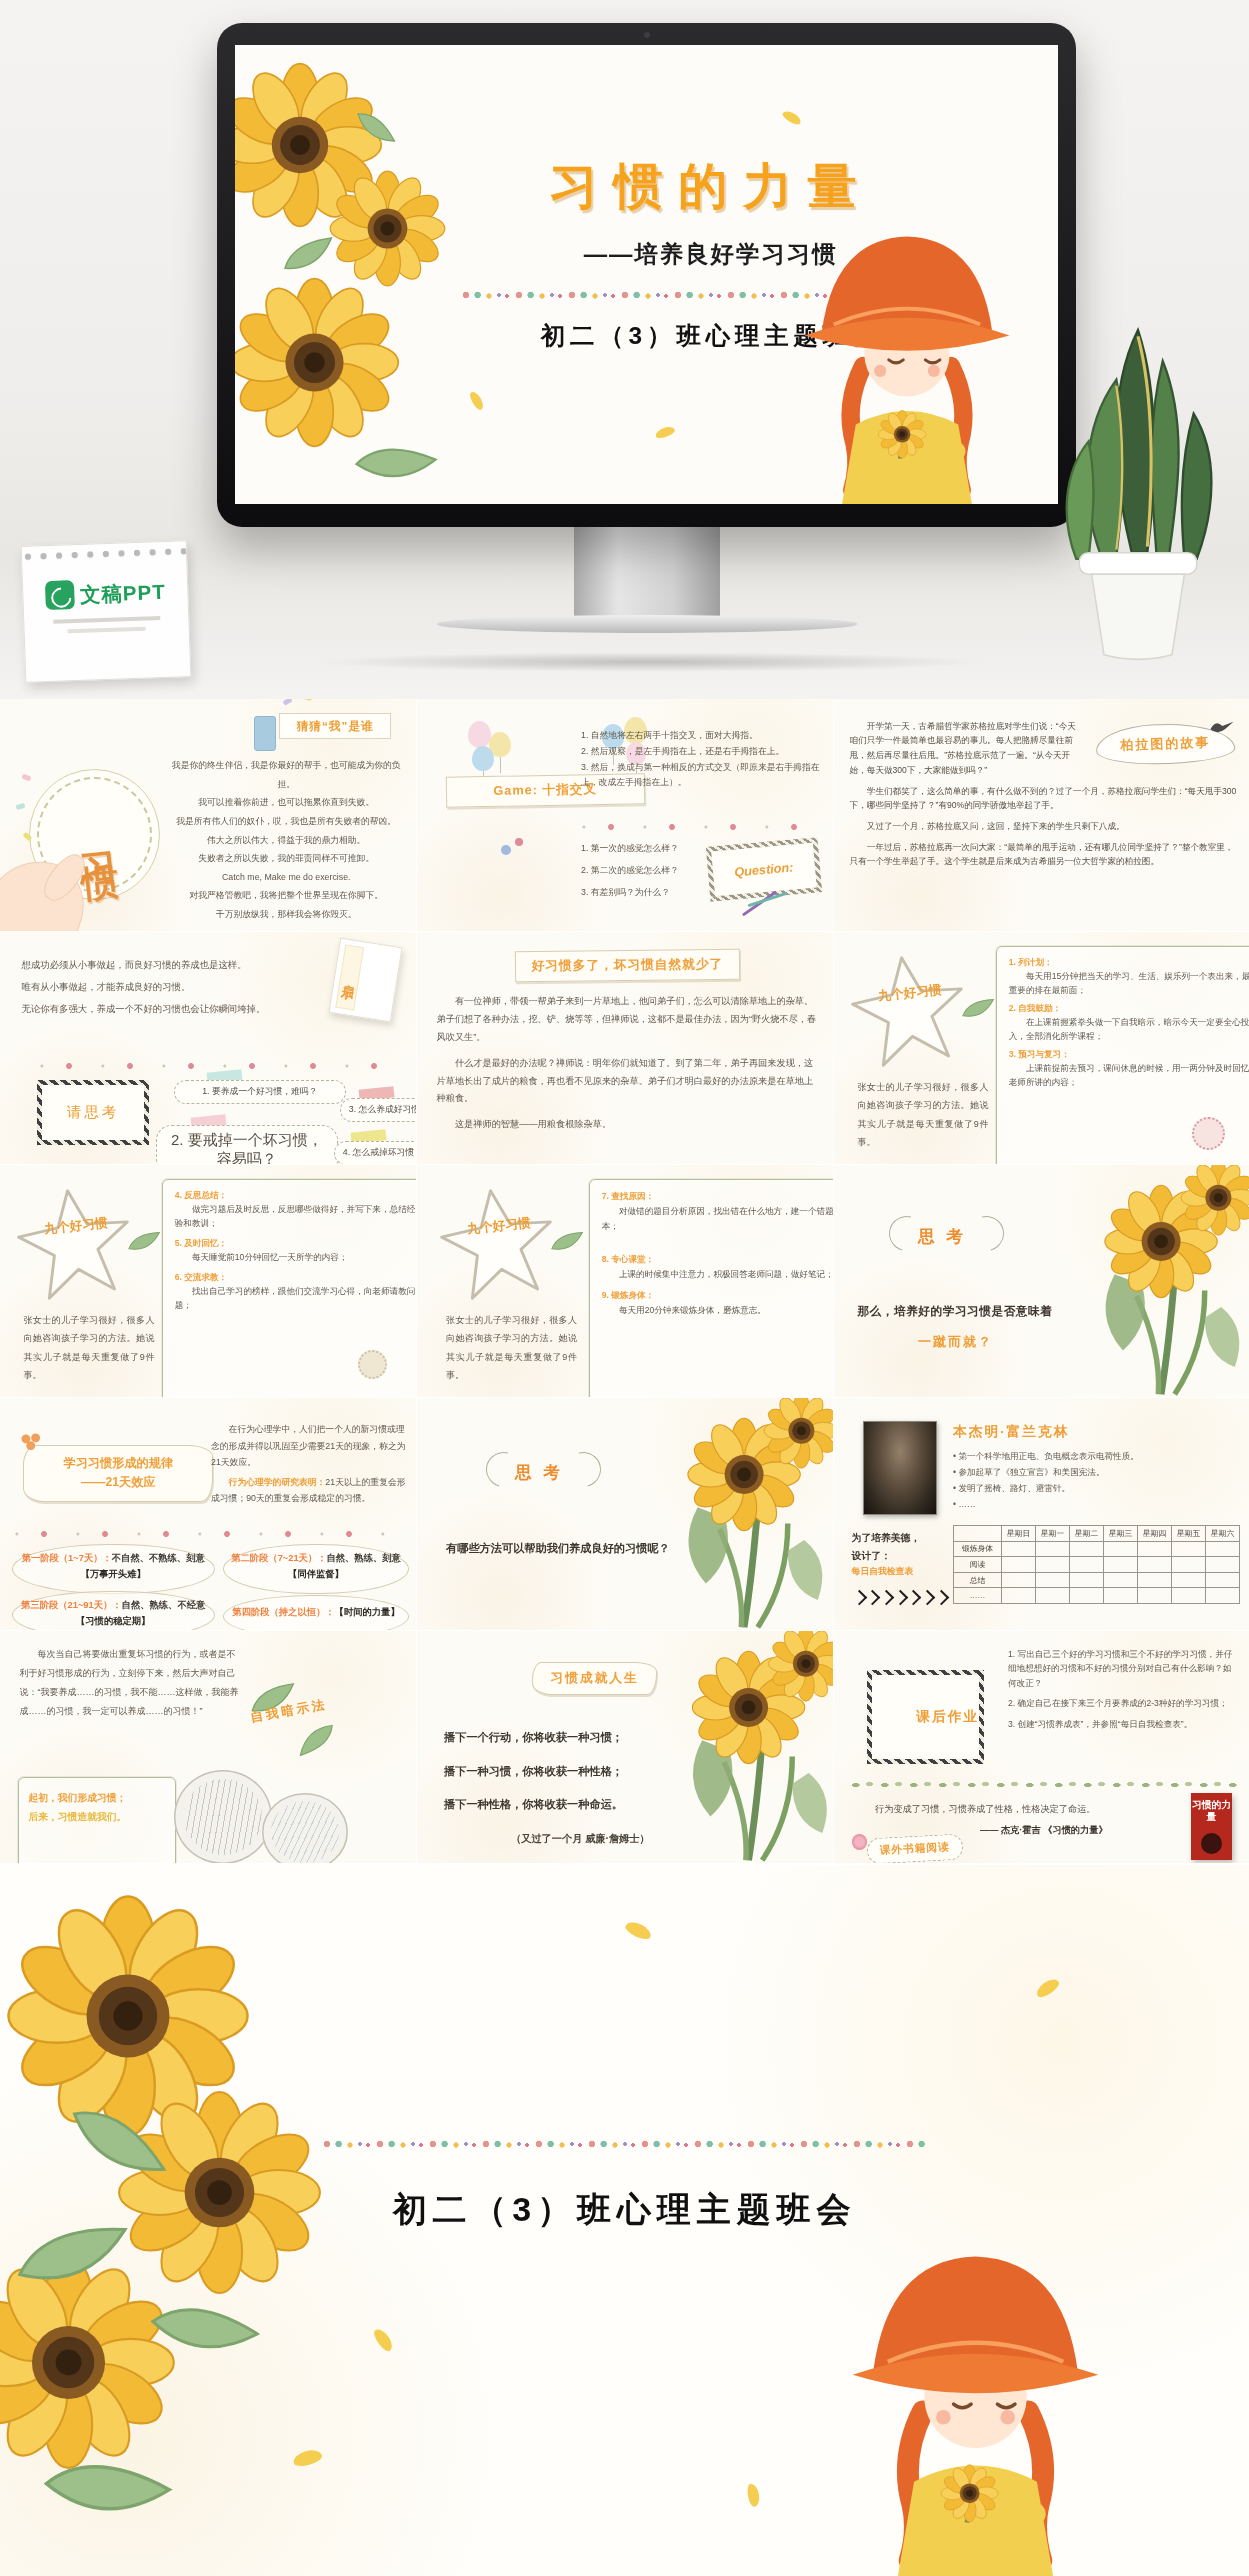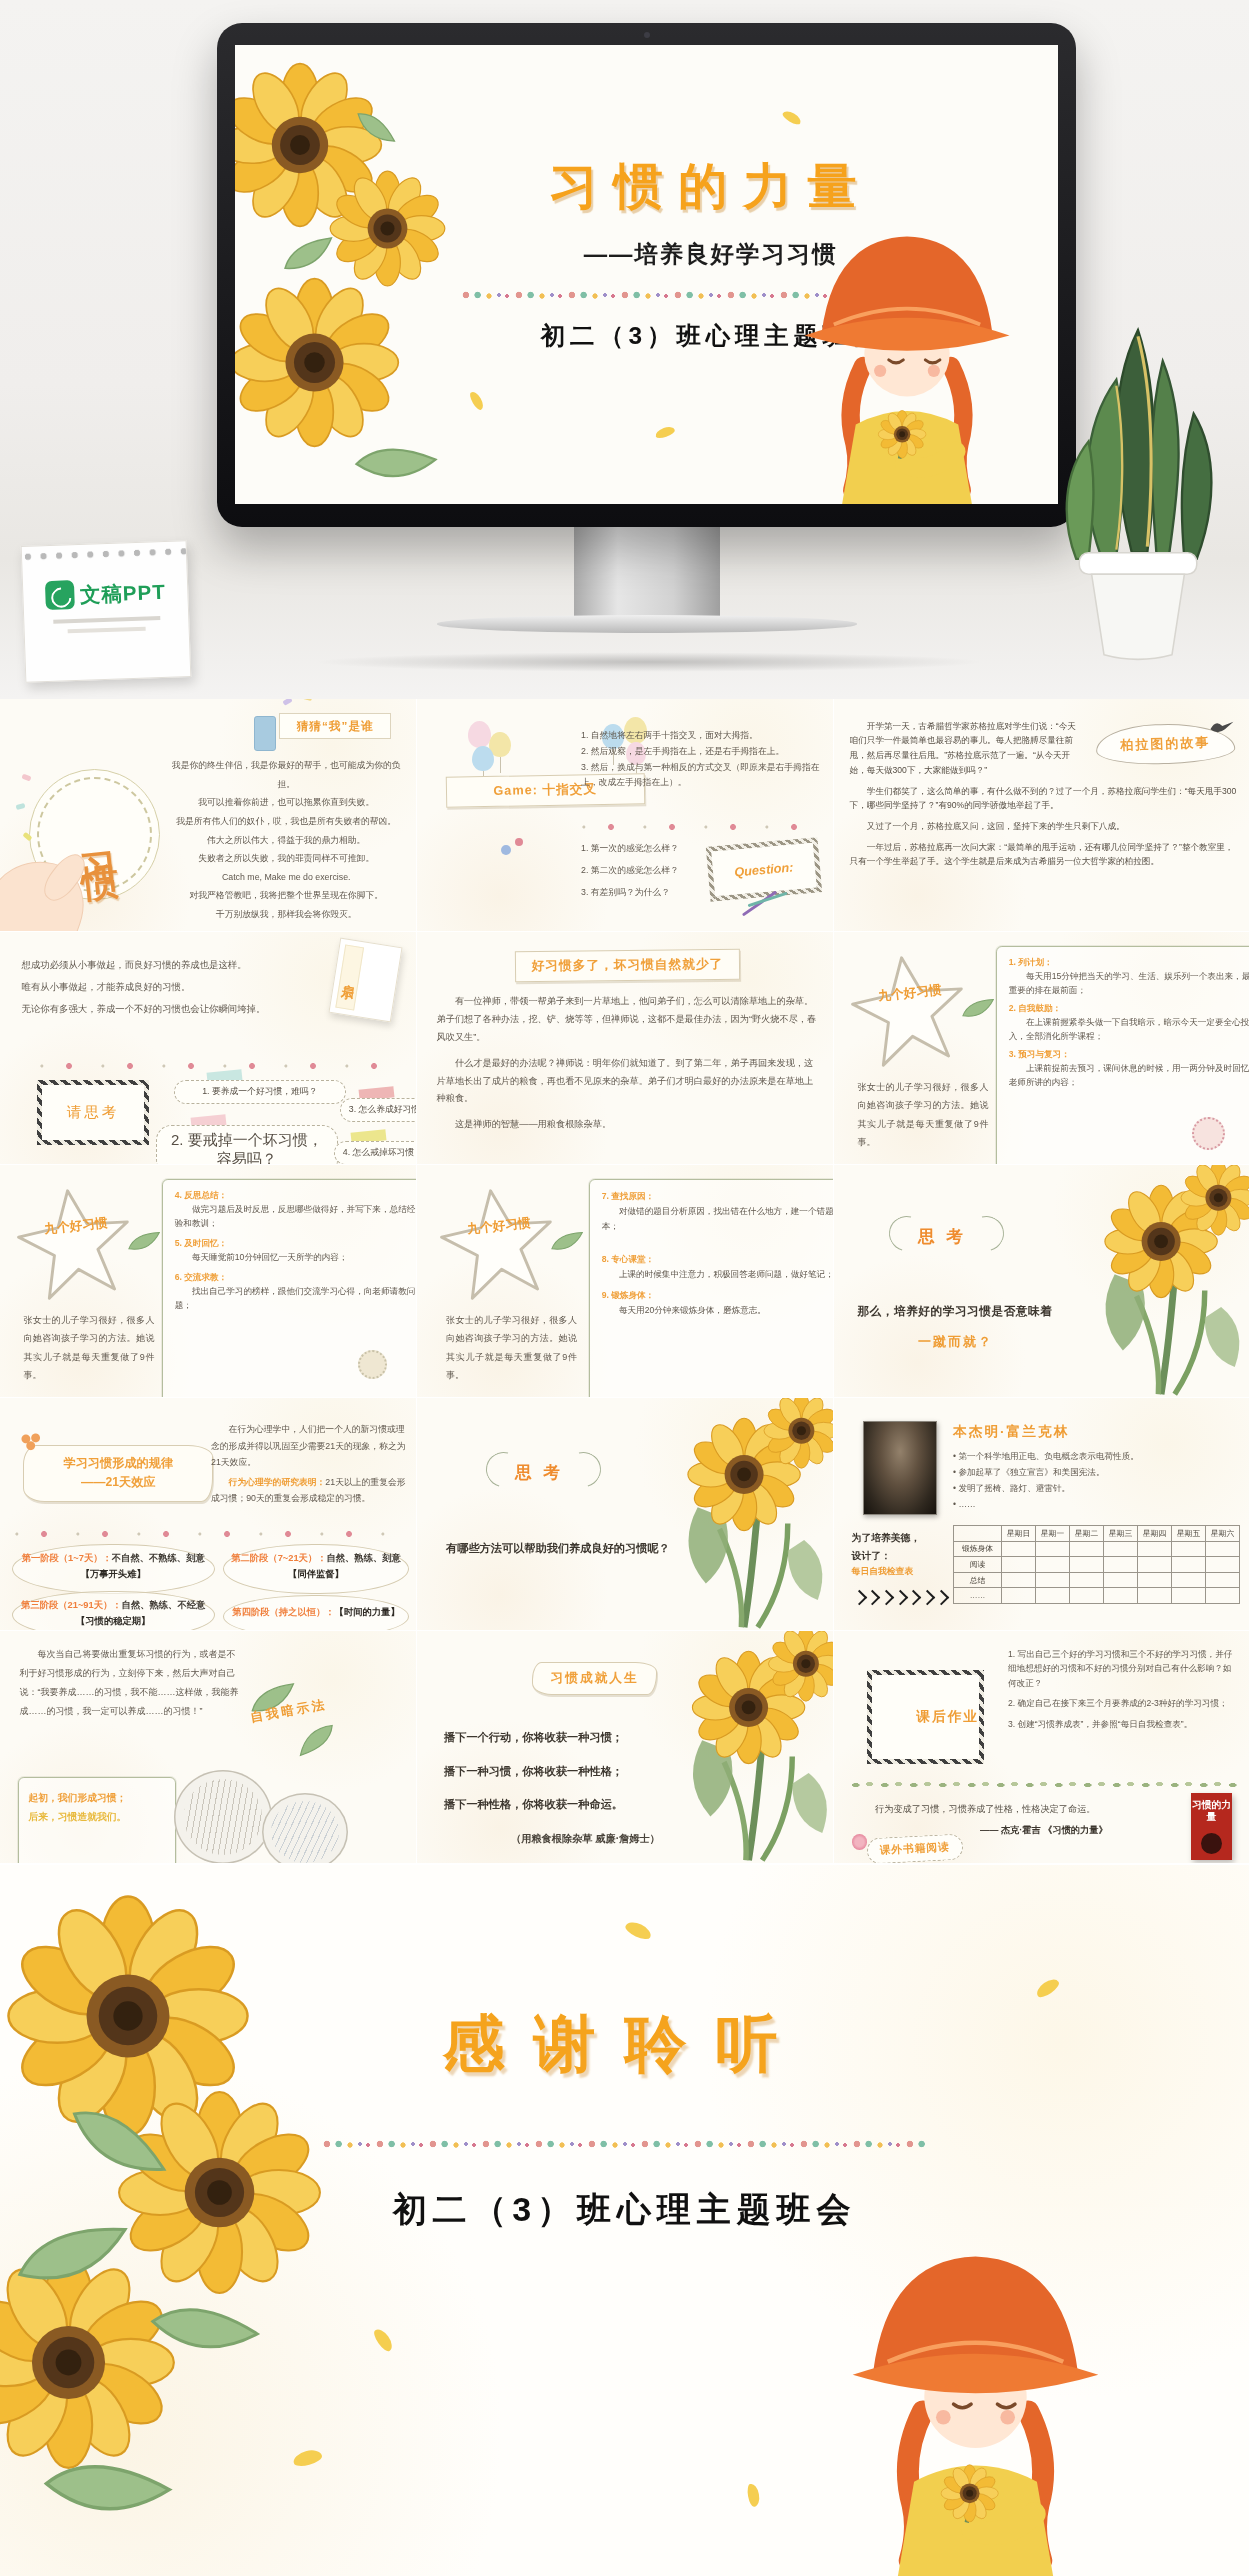--- a/index.html
+++ b/index.html
@@ -557,21 +557,21 @@
         </div>
     </div>
 
     <div class="thumb">
       <div class="banner abs" style="left:115px;top:31px;padding:6.8px 17.6px;font-size:12.7px;letter-spacing:2px;border-radius:9.8px 21.5px 9.8px 19.5px/17.6px 9.8px 21.5px 11.7px">习惯成就人生</div>
       <div class="abs" style="left:27px;top:90px;width:273px;font-size:11.2px;font-weight:bold;color:#3c362e;line-height:3">
         <div>播下一个行动，你将收获一种习惯；</div>
         <div>播下一种习惯，你将收获一种性格；</div>
         <div>播下一种性格，你将收获一种命运。</div>
       </div>
-      <div class="abs" style="left:94px;top:201px;font-size:10.2px;font-weight:bold;color:#4a443b">（用粮食根除杂草 威廉·詹姆士）</div>
+      <div class="abs" style="left:94px;top:201px;font-size:10.2px;font-weight:bold;color:#4a443b">（又过了一个月 威廉·詹姆士）</div>
       <svg class="abs" style="right:-11.7px;top:0;width:171px;height:232px" viewBox="0 0 175 238" width="171" height="232">
           <use href="#bouquet"></use>
         </svg>
     </div>
 
     <div class="thumb">
       <div class="hatch abs" style="left:33px;top:39px;width:107px;height:84px;display:flex;align-items:center;justify-content:flex-end">
         <span class="orange" style="font-weight:bold;font-size:13.7px;letter-spacing:2px">课后作业</span>
       </div>
       <div class="abs" style="left:174px;top:15.6px;width:232px;font-size:8.6px;line-height:1.7">
@@ -604,21 +604,20 @@
     <svg class="abs" style="left:9.8px;top:351px;width:127px;height:78px;transform:rotate(-20deg)" viewBox="0 0 130 80" width="127" height="78">
         <use href="#leaf"></use>
       </svg>
     <svg class="abs" style="left:146px;top:429px;width:117px;height:73px;transform:rotate(10deg)" viewBox="0 0 120 75" width="117" height="73">
         <use href="#leaf"></use>
       </svg>
     <svg class="abs" style="left:39px;top:547px;width:137px;height:156px;transform:rotate(6deg)" viewBox="0 0 140 160" width="137" height="156">
         <use href="#leaf"></use>
       </svg>
 
-    <h2 class="fin-title abs" style="left:283px;top:137px;width:683px;margin:0;font-size:62px;letter-spacing:29px">感谢聆听</h2>
     <div class="dotline abs" style="left:322px;top:275px;width:605px"></div>
     <div class="fin-class abs" style="left:273px;top:322px;width:703px;font-size:34px;letter-spacing:5.9px">初二（3）班心理主题班会</div>
 
     <svg class="abs" style="right:127px;bottom:-7.8px;width:293px;height:351px" viewBox="0 0 300 360" width="293" height="351">
         <use href="#girl"></use>
       </svg>
 
     <span class="petal" style="left:625px;top:59px;transform:rotate(25deg);width:27px;height:12.7px"></span>
     <span class="petal" style="left:1035px;top:117px;transform:rotate(-35deg);width:25px;height:11.7px"></span>
     <span class="petal" style="left:371px;top:469px;transform:rotate(55deg);width:25px;height:11.7px"></span>

